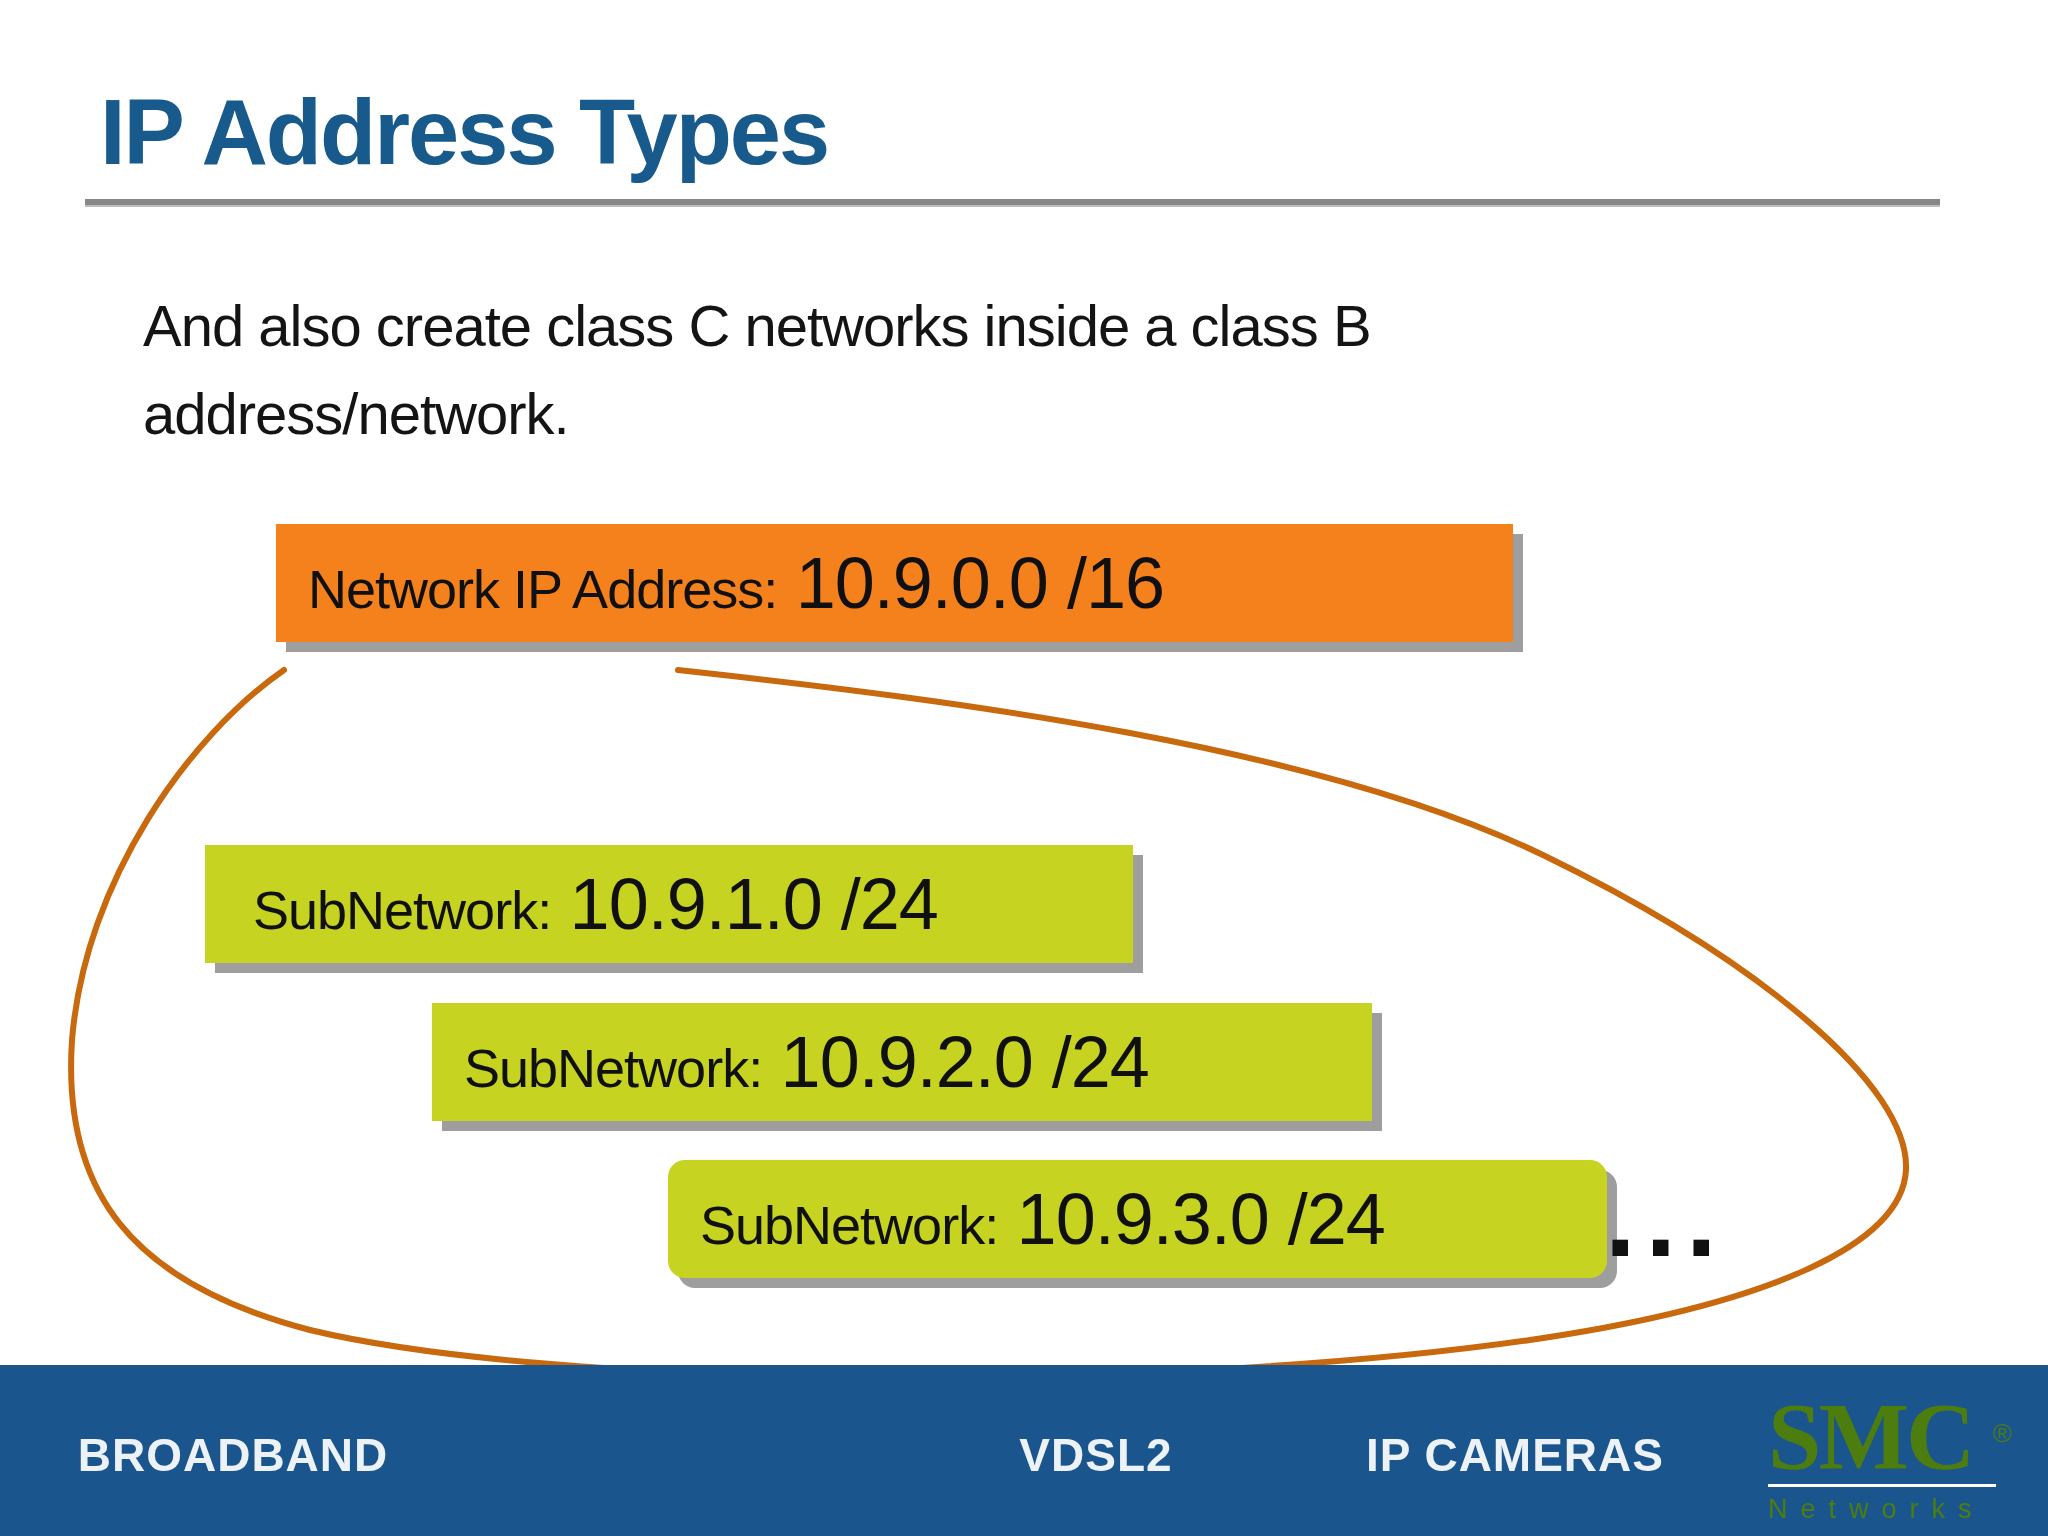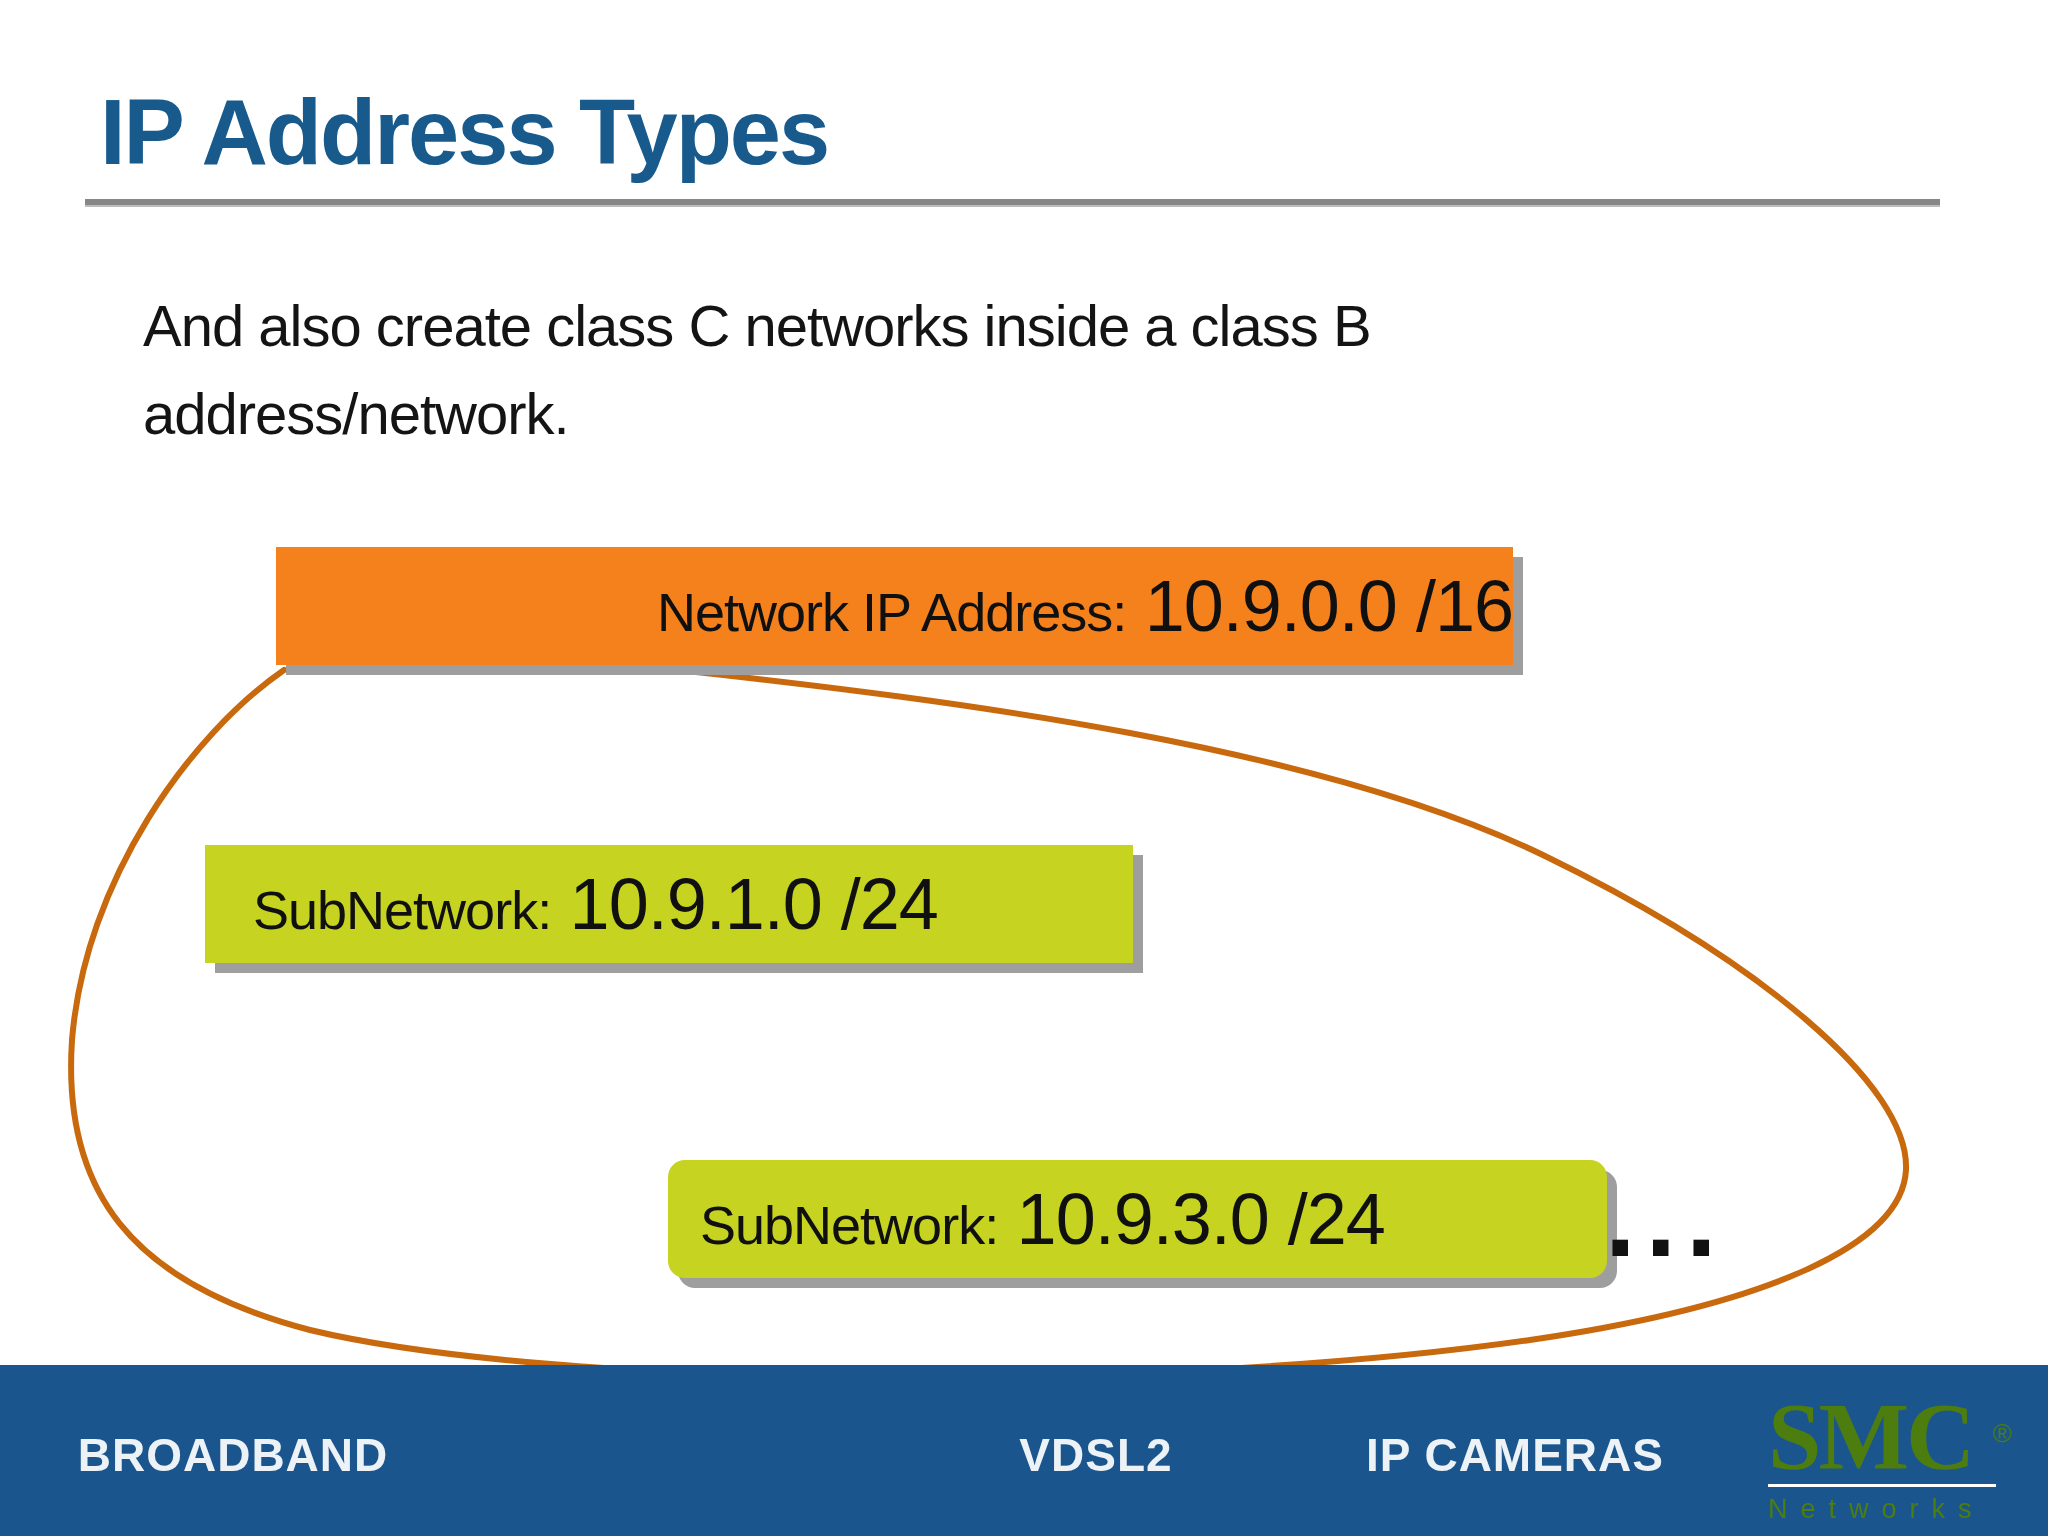--- a/index.html
+++ b/index.html
@@ -11,21 +11,21 @@
   .title-rule{position:absolute;left:85px;top:199px;width:1855px;height:6px;
          background:#878787;border-bottom:2px solid #bdbdbd;}
 
   .body-text{position:absolute;left:143px;top:282px;width:1500px;font-size:58px;
          line-height:88px;color:#141414;letter-spacing:-1px;}
 
   .tagbox{position:absolute;height:118px;line-height:118px;white-space:nowrap;
           padding-left:32px;box-shadow:10px 10px 0 0 #9e9e9e;color:#101010;}
   .tagbox .lbl{font-size:54px;letter-spacing:-1px;}
   .tagbox .val{font-size:72px;letter-spacing:-1px;margin-left:14px;}
-  .net-box{left:276px;top:547px;width:1205px;background:#F5811D;text-align:right;}
+  .net-box{left:276px;top:524px;width:1205px;background:#F5811D;}
   .sub1{left:205px;top:845px;width:880px;background:#C6D320;padding-left:48px;}
   .sub2{left:432px;top:1003px;width:908px;background:#C6D320;}
   .sub3{left:668px;top:1160px;width:907px;background:#C6D320;border-radius:17px;}
 
   .loop-svg{position:absolute;left:0;top:0;width:2048px;height:1536px;pointer-events:none;}
 
   .dots{position:absolute;left:1605px;top:1158px;font-size:110px;font-weight:bold;
         letter-spacing:10px;color:#111;line-height:120px;}
 
   .footer{position:absolute;left:0;top:1365px;width:2048px;height:171px;background:#1A568D;}
@@ -68,20 +68,24 @@
   <div class="tagbox net-box">
     <span class="lbl">Network IP Address:</span>
     <span class="val">10.9.0.0 /16</span>
   </div>
 
   <div class="tagbox sub1">
     <span class="lbl">SubNetwork:</span>
     <span class="val">10.9.1.0 /24</span>
   </div>
 
+  <div class="tagbox sub2">
+    <span class="lbl">SubNetwork:</span>
+    <span class="val">10.9.2.0 /24</span>
+  </div>
 
   <div class="tagbox sub3">
     <span class="lbl">SubNetwork:</span>
     <span class="val">10.9.3.0 /24</span>
   </div>
 
   <div class="dots">...</div>
 
   <div class="footer">
     <span class="footer-item fi-0">BROADBAND</span>

